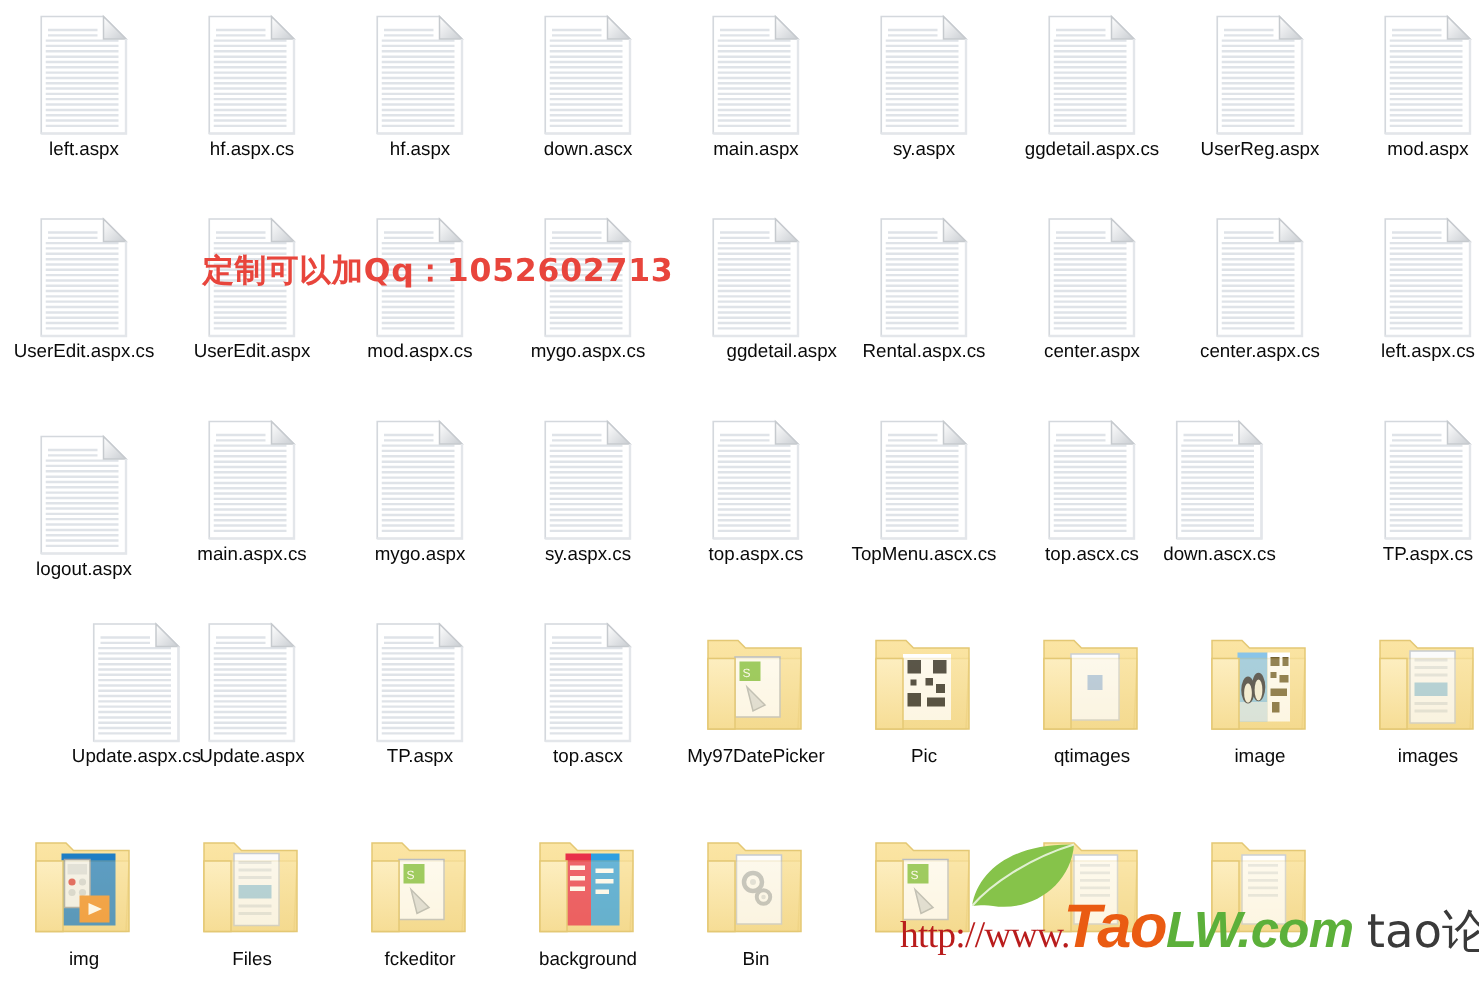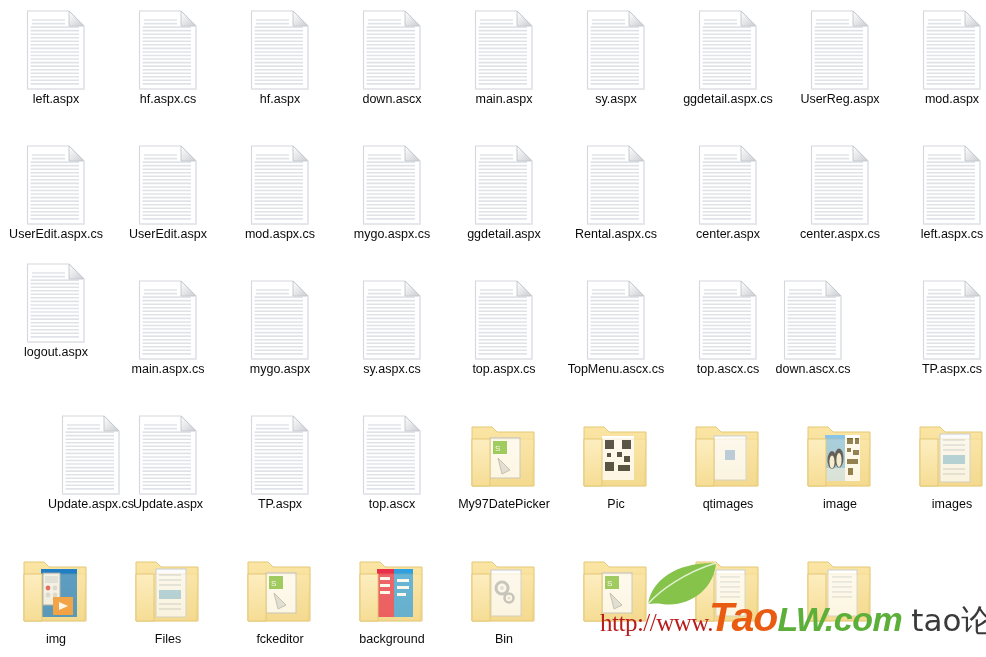--- a/index.html
+++ b/index.html
@@ -603,21 +603,21 @@
               <line x1="5.5" y1="68.8" x2="54" y2="68.8" stroke="#dfe3e8" stroke-width="1.6"></line>
               <line x1="5.5" y1="72.3" x2="54" y2="72.3" stroke="#dfe3e8" stroke-width="1.6"></line>
               <line x1="5.5" y1="75.9" x2="54" y2="75.9" stroke="#dfe3e8" stroke-width="1.6"></line>
             </g>
             <path d="M44 3 L59 18 L44 18 Z" fill="url(#fold)" stroke="#c6cace" stroke-width="1"></path>
             <path d="M59 18 L59 81 L2.5 81" fill="none" stroke="#e3e6ea" stroke-width="1.6"></path>
           </svg>
         </div>
         <span class="icon-label">mygo.aspx.cs</span>
       </div>
-      <div class="grid-cell" style="left: 448px; top: 143px;">
+      <div class="grid-cell" style="left: 448px; top: 143px; text-align: right;">
         <div class="icon-art">
           <svg width="62" height="84" viewBox="0 0 62 84">
             <defs>
               <linearGradient id="fold" x1="0" y1="0" x2="1" y2="1">
                 <stop offset="0" stop-color="#ffffff"></stop>
                 <stop offset="1" stop-color="#c9cdd2"></stop>
               </linearGradient>
             </defs>
             <path d="M2.5 3 L44 3 L59 18 L59 81 L2.5 81 Z" fill="#ffffff" stroke="#d4d8dd" stroke-width="1.1"></path>
             <g clip-path="url(#none)">
@@ -788,21 +788,21 @@
               <line x1="5.5" y1="68.8" x2="54" y2="68.8" stroke="#dfe3e8" stroke-width="1.6"></line>
               <line x1="5.5" y1="72.3" x2="54" y2="72.3" stroke="#dfe3e8" stroke-width="1.6"></line>
               <line x1="5.5" y1="75.9" x2="54" y2="75.9" stroke="#dfe3e8" stroke-width="1.6"></line>
             </g>
             <path d="M44 3 L59 18 L44 18 Z" fill="url(#fold)" stroke="#c6cace" stroke-width="1"></path>
             <path d="M59 18 L59 81 L2.5 81" fill="none" stroke="#e3e6ea" stroke-width="1.6"></path>
           </svg>
         </div>
         <span class="icon-label">left.aspx.cs</span>
       </div>
-      <div class="grid-cell" style="left: 0px; top: 261px;">
+      <div class="grid-cell" style="left: 0px; top: 288px;">
         <div class="icon-art">
           <svg width="62" height="84" viewBox="0 0 62 84">
             <defs>
               <linearGradient id="fold" x1="0" y1="0" x2="1" y2="1">
                 <stop offset="0" stop-color="#ffffff"></stop>
                 <stop offset="1" stop-color="#c9cdd2"></stop>
               </linearGradient>
             </defs>
             <path d="M2.5 3 L44 3 L59 18 L59 81 L2.5 81 Z" fill="#ffffff" stroke="#d4d8dd" stroke-width="1.1"></path>
             <g clip-path="url(#none)">
@@ -1640,20 +1640,21 @@
               <rect x="8" y="29" width="20" height="1.8" fill="#e2e6ea"></rect>
             </g>
             <path d="M6 26 L26 26 L68 26 L66 73 L6 73 Z" fill="url(#ffrontG)" stroke="#e4c874" stroke-width="1" opacity="0.28"></path>
             <path d="M6 26 L24 26 L24 73 L6 73 Z" fill="url(#ffrontG)" stroke="#e4c874" stroke-width="1"></path>
           </svg>
         </div>
         <span class="icon-label"></span>
       </div>
     </div>
 
+  <div class="wm-red">定制可以加Qq：1052602713</div>
 
   <div class="wm-bottom">
     <span class="wm-url">http://www.</span>
     <span class="wm-tao">Tao</span>
     <span class="wm-lw">LW.com</span>
     <span class="wm-cn">tao论文</span>
     <span class="wm-leaf">
       <svg width="78" height="50" viewBox="0 0 78 50">
         <path d="M6 44 C10 20 34 2 74 3 C72 30 46 48 20 44 C14 43 9 44 6 44 Z" fill="#86c34a"></path>
         <path d="M6 44 C18 30 44 12 74 3" fill="none" stroke="#ffffff" stroke-width="1.4" opacity="0.75"></path>

